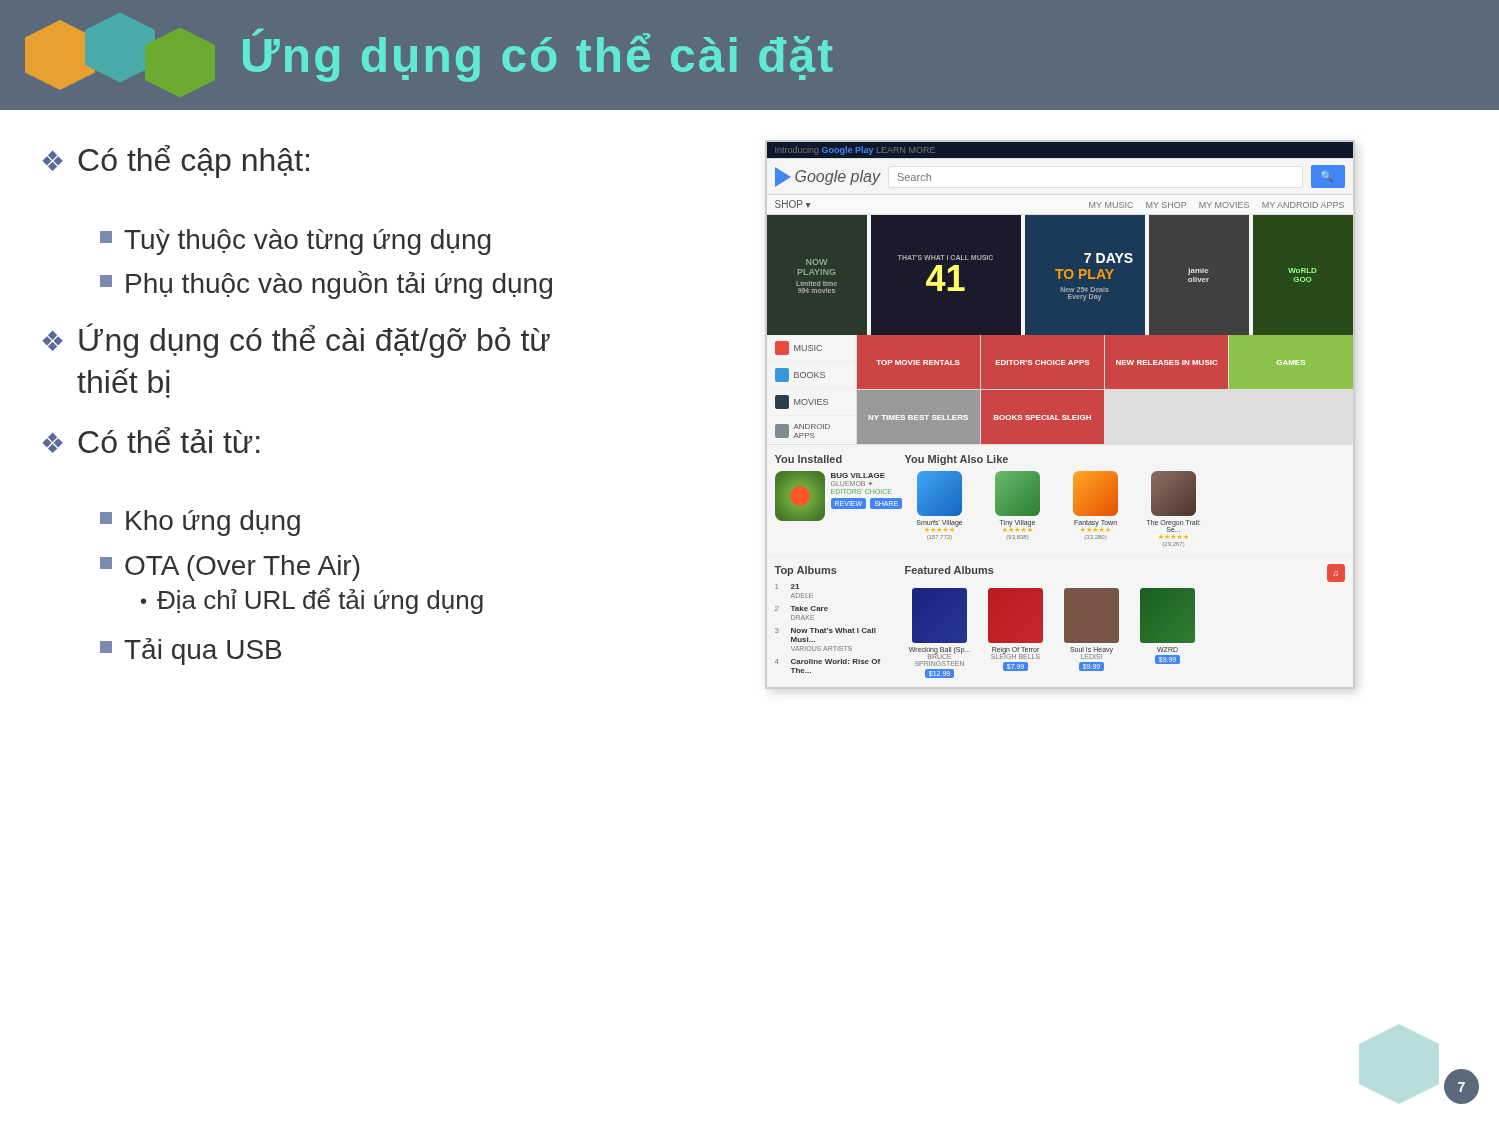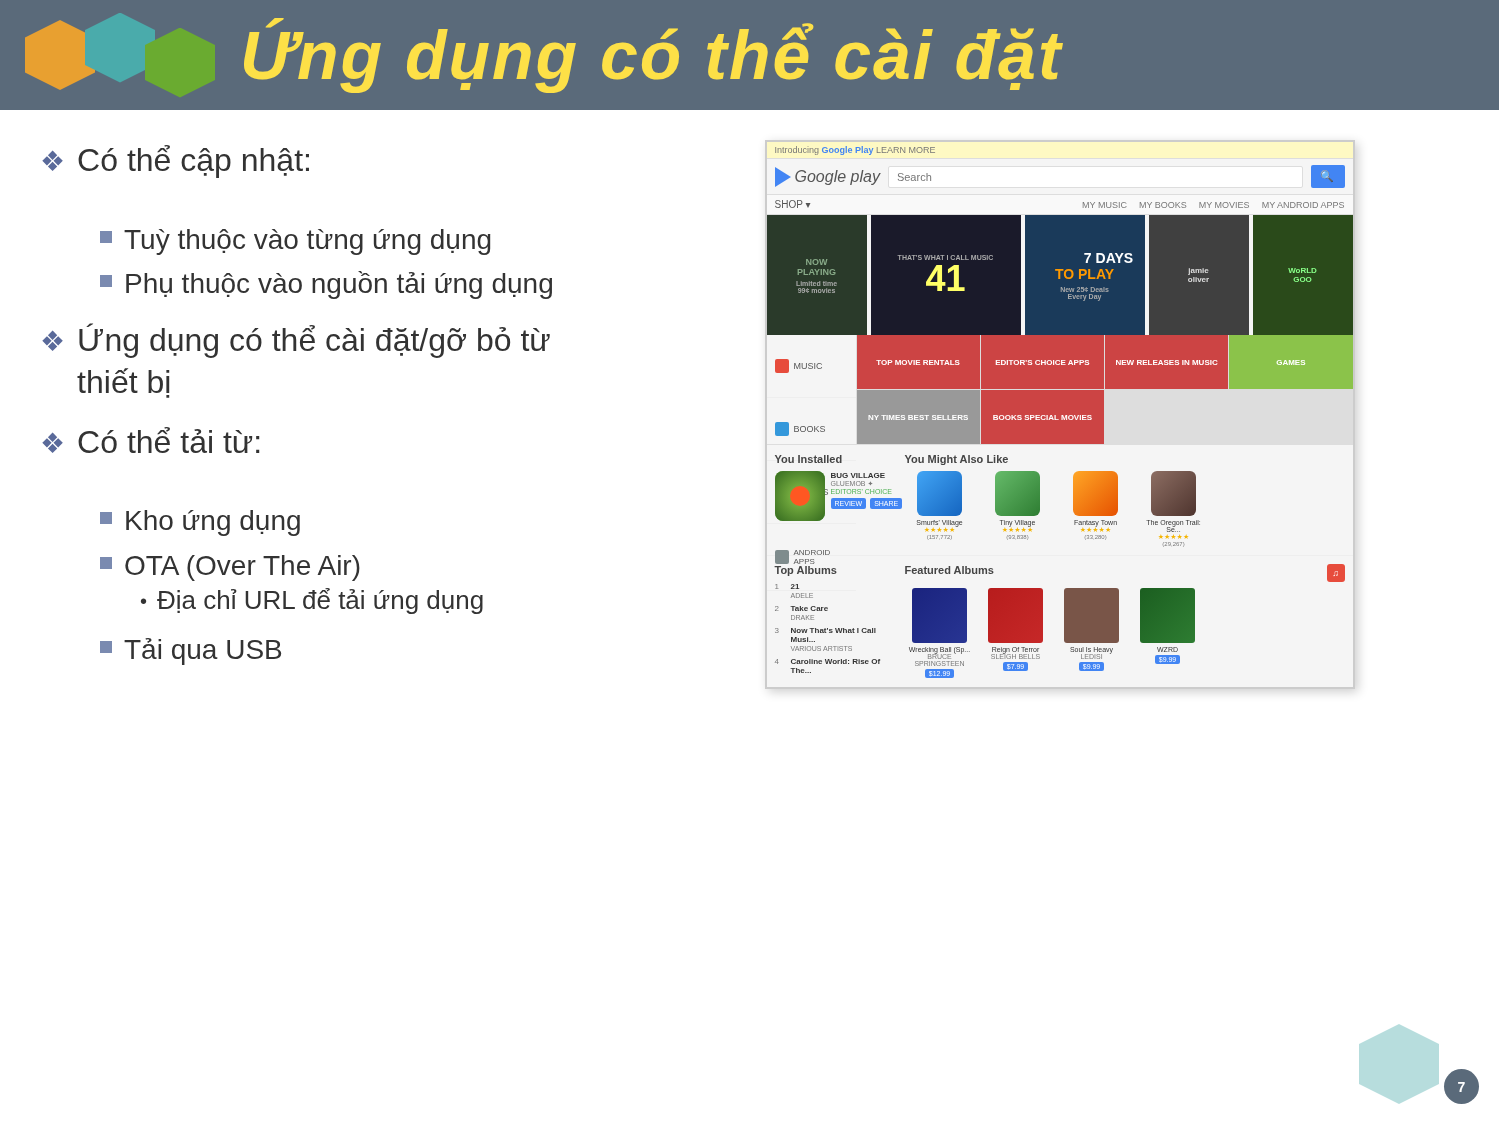--- a/index.html
+++ b/index.html
@@ -33,25 +33,24 @@
       width: 70px;
       height: 70px;
       clip-path: polygon(50% 0%, 100% 25%, 100% 75%, 50% 100%, 0% 75%, 0% 25%);
       margin: 0 -5px;
     }
     .hex-orange { background: #e8a030; }
     .hex-teal { background: #4aabab; }
     .hex-green { background: #6aab30; }
 
     .header-title {
-      font-size: 68px;
+      font-size: 48px;
       font-weight: 900;
-      color: #fde047;
+      color: #5eead4;
       letter-spacing: 2px;
-      font-style: italic;
     }
 
     
     .main-content {
       display: flex;
       padding: 30px 40px;
       gap: 40px;
       height: calc(1124px - 110px);
     }
 
@@ -136,21 +135,21 @@
     .gplay-screenshot {
       width: 590px;
       border: 2px solid #ccc;
       background: #f5f5f5;
       font-family: Arial, sans-serif;
       font-size: 11px;
       box-shadow: 3px 3px 10px rgba(0,0,0,0.2);
     }
 
     .gplay-top-banner {
-      background: #fef9c3;
+      background: #0f172a;
       border-bottom: 1px solid #ddd;
       padding: 3px 8px;
       font-size: 9px;
       color: #777;
     }
     .gplay-top-banner span { color: #4285f4; font-weight: bold; }
 
     .gplay-header {
       background: #f5f5f5;
       border-bottom: 1px solid #ddd;
@@ -253,21 +252,21 @@
       width: 90px;
       border-right: 1px solid #ddd;
       display: flex;
       flex-direction: column;
     }
 
     .cat-item {
       display: flex;
       align-items: center;
       gap: 5px;
-      padding: 24px 8px;
+      padding: 6px 8px;
       font-size: 9px;
       color: #555;
       border-bottom: 1px solid #eee;
       cursor: pointer;
     }
 
     .cat-icon {
       width: 14px;
       height: 14px;
       border-radius: 2px;
@@ -547,21 +546,21 @@
           <span class="gplay-logo-text">Google play</span>
         </div>
         <input class="gplay-search" type="text" placeholder="Search" style="">
         <button class="gplay-search-btn">🔍</button>
       </div>
 
       <div class="gplay-nav">
         <span>SHOP ▾</span>
         <div class="gplay-nav-right">
           <span>MY MUSIC</span>
-          <span>MY BOOKS</span>
+          <span>MY SHOP</span>
           <span>MY MOVIES</span>
           <span>MY ANDROID APPS</span>
         </div>
       </div>
 
       <div class="gplay-hero">
         <div class="hero-panel hero-p1" style="flex-direction:column; background:#2a3a2a;">
           <div style="font-size:9px; color:#8a8; font-weight:bold;">NOW</div>
           <div style="font-size:9px; color:#8a8; font-weight:bold;">PLAYING</div>
           <div style="font-size:7px; color:#aaa; margin-top:3px;">Limited time</div>
@@ -615,21 +614,21 @@
           <div class="cat-grid-item cat-gi-new-rel">
             NEW RELEASES IN MUSIC
           </div>
           <div class="cat-grid-item cat-gi-games">
             GAMES
           </div>
           <div class="cat-grid-item cat-gi-nytimes">
             NY TIMES BEST SELLERS
           </div>
           <div class="cat-grid-item cat-gi-books">
-            BOOKS SPECIAL MOVIES
+            BOOKS SPECIAL SLEIGH
           </div>
         </div>
       </div>
 
       <div class="gplay-installed">
         <div style="display:flex; gap:10px;">
           <div style="width:120px;">
             <div class="section-title">You Installed</div>
             <div style="display:flex; align-items:flex-start; gap:6px;">
               <div class="app-icon-box app-icon-bugvillage">

